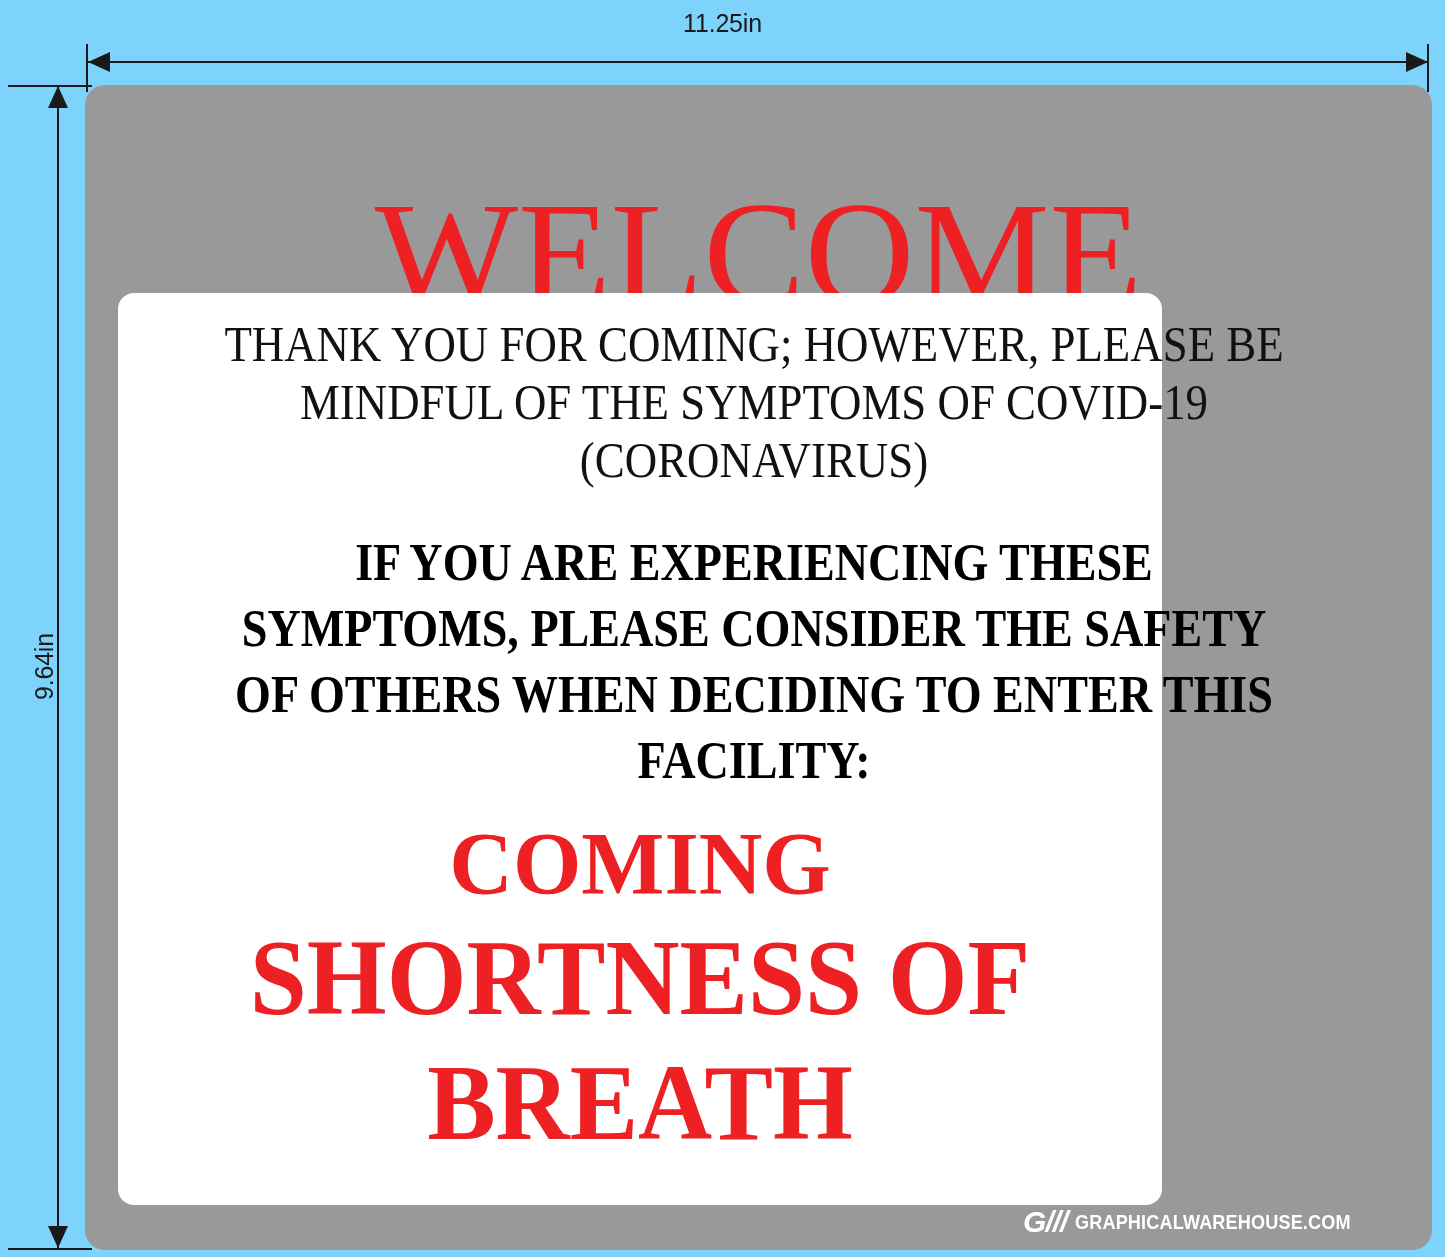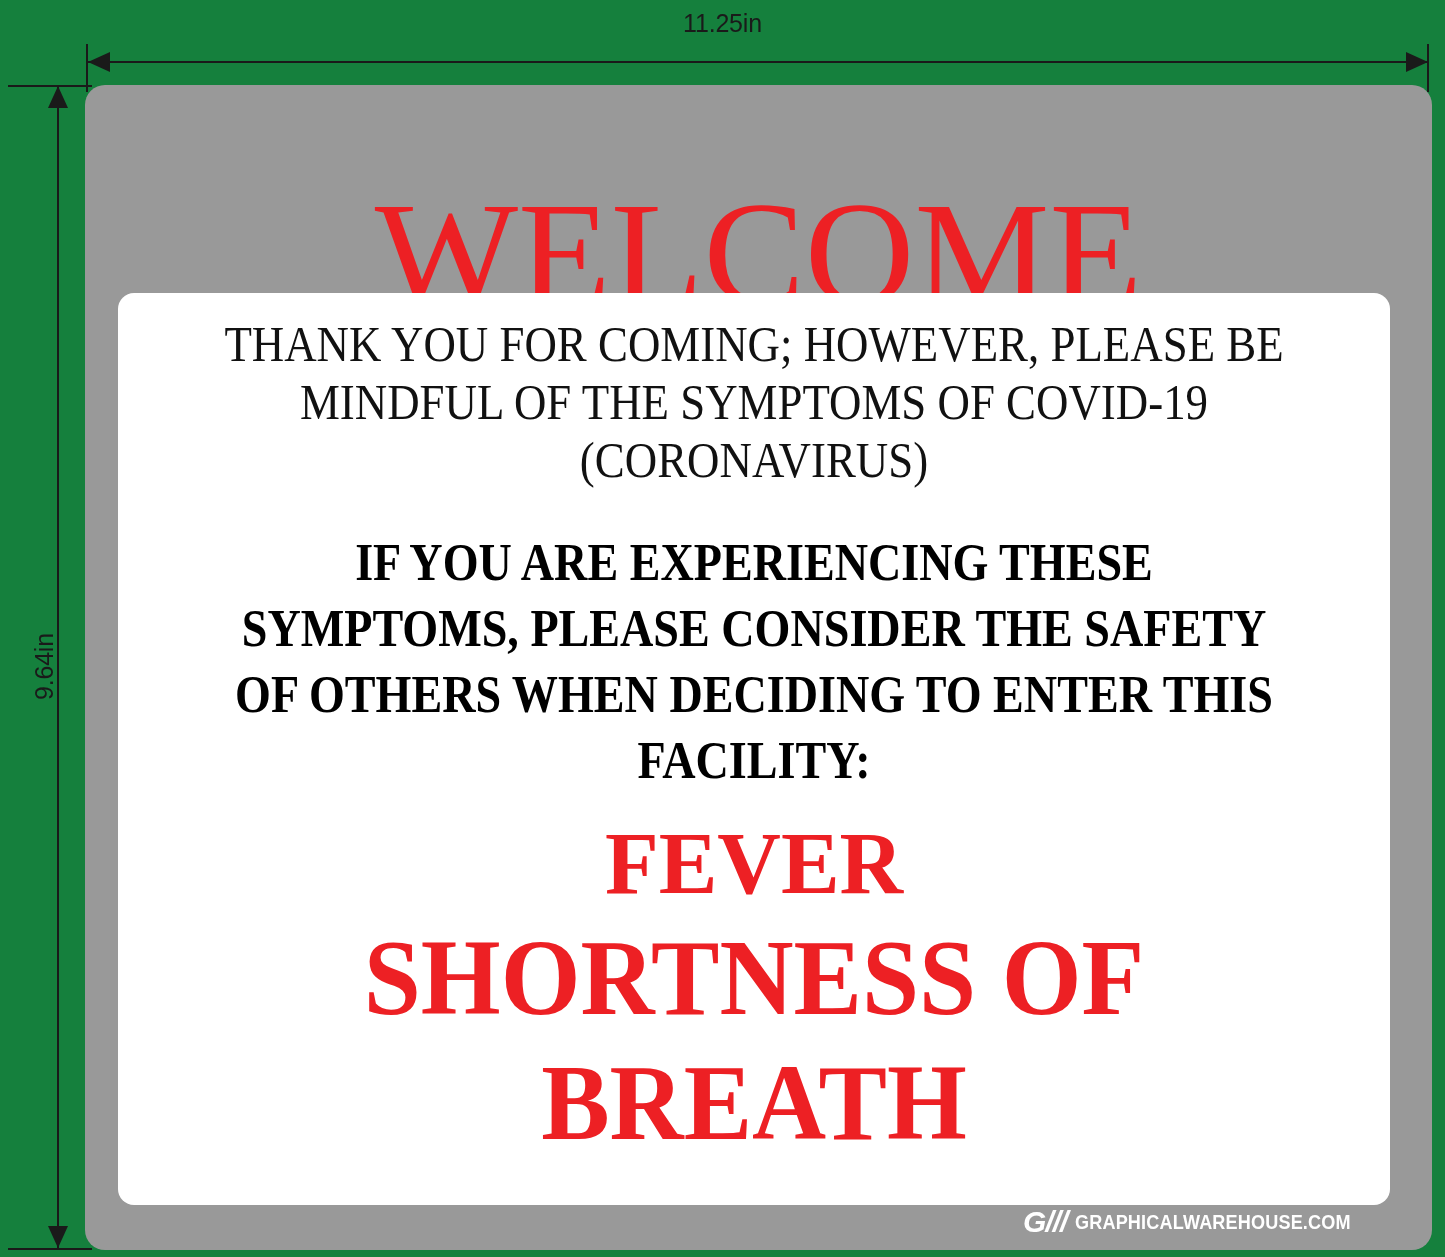--- a/index.html
+++ b/index.html
@@ -9,21 +9,21 @@
     background: #ffffff;
   }
   body {
     font-family: "Liberation Serif", "DejaVu Serif", serif;
   }
 
   #canvas {
     position: relative;
     width: 1445px;
     height: 1257px;
-    background: #15803d;
+    background: #7dd3fc;
     overflow: hidden;
   }
 
   
   .dim-label {
     position: absolute;
     font-family: "Liberation Sans", "DejaVu Sans", sans-serif;
     font-size: 25px;
     color: #1a1a1a;
     white-space: nowrap;
@@ -125,21 +125,21 @@
     line-height: 1;
     font-weight: 400;
     transform: scaleX(1.04);
     letter-spacing: 0px;
   }
 
   #sign-panel {
     position: absolute;
     left: 33px;
     top: 208px;
-    width: 1272px;
+    width: 1044px;
     height: 912px;
     background: #ffffff;
     border-radius: 16px;
     box-sizing: border-box;
     padding: 6px;
   }
 
   #intro-paragraph {
     position: absolute;
     left: 24px;
@@ -244,21 +244,21 @@
 
     <div id="sign-title">WELCOME MEMBERS</div>
 
     <div id="sign-panel">
 
       <div id="intro-paragraph">THANK YOU FOR COMING; HOWEVER, PLEASE BE MINDFUL OF THE SYMPTOMS OF COVID-19 (CORONAVIRUS)</div>
 
       <div id="directive-paragraph">IF YOU ARE EXPERIENCING THESE SYMPTOMS, PLEASE CONSIDER THE SAFETY OF OTHERS WHEN DECIDING TO ENTER THIS FACILITY:</div>
 
       <div id="symptom-list">
-        <span class="symptom s-small">FEVER</span>
+        <span class="symptom s-small">COMING</span>
         <span class="symptom s-wide">SHORTNESS OF BREATH</span>
       </div>
 
     </div>
 
     <div id="brand-logo">
       <span id="logo-mark">G///</span>
       <span id="logo-wordmark">GRAPHICALWAREHOUSE.COM</span>
     </div>
 

